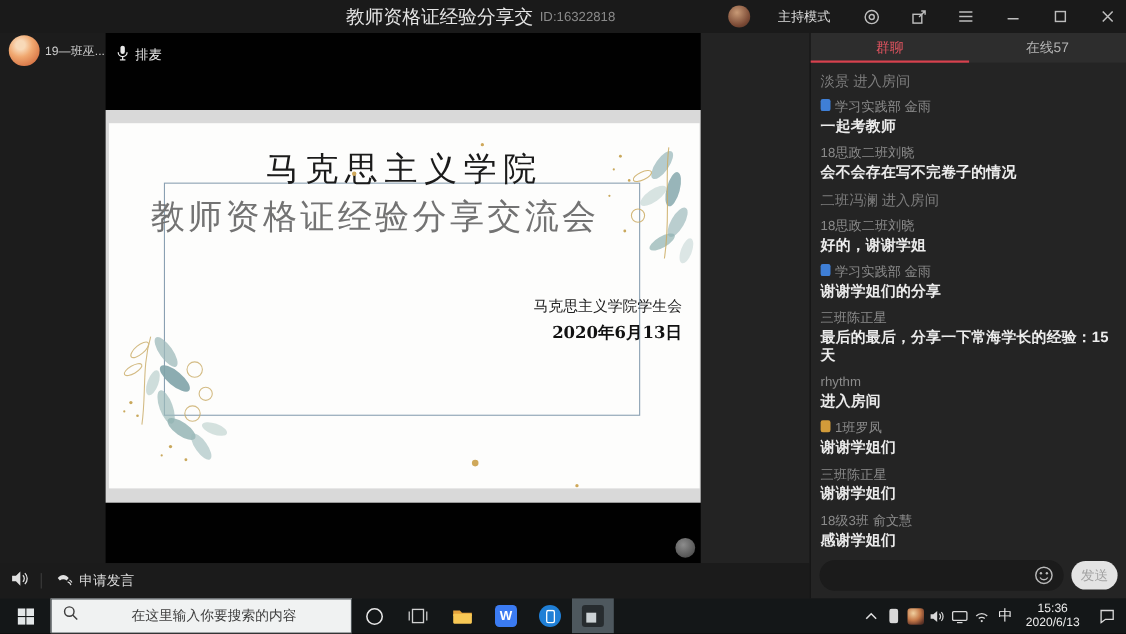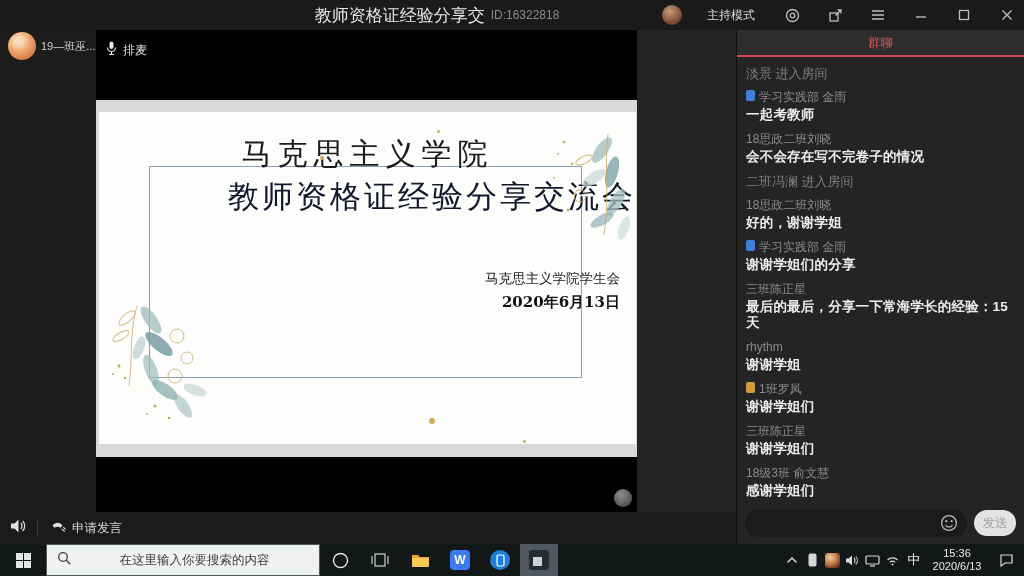--- a/index.html
+++ b/index.html
@@ -29,22 +29,22 @@
 
   .video { position:absolute; left:96px; top:0; width:541px; height:482px; background:#010101; }
   .queue-btn { position:absolute; left:10px; top:11px; display:flex; gap:6px; align-items:center;
                color:#e8e8e8; font-size:12px;justify-content:space-between; }
 
   .slide-area { position:absolute; left:0; top:70px; width:541px; height:357px; background:#d9d9d9; }
   .slide-page { position:absolute; left:3px; right:1px; top:12px; bottom:13px; background:#fdfdfc; overflow:hidden; }
   .slide-box  { position:absolute; left:50px; top:54px; width:433px; height:212px; border:1px solid #8aa0b2; }
   .slide-title1 { position:absolute; top:22px; left:0; right:0; text-align:center;
       font-family:"DejaVu Serif",serif; font-size:30px; letter-spacing:6px; color:#1b1b1b; }
-  .slide-title2 { position:absolute; top:64px; left:0; right:0; text-align:right;
-      font-family:"DejaVu Serif",serif; font-size:31px; letter-spacing:3px; color:#0f172a; }
+  .slide-title2 { position:absolute; top:64px; left:0; right:0; text-align:left;
+      font-family:"DejaVu Serif",serif; font-size:31px; letter-spacing:3px; color:#737373;padding-left:38px; }
   .slide-byline { position:absolute; top:158px; right:16px;
       font-family:"DejaVu Serif",serif; font-size:13.5px; color:#222; }
   .slide-date { position:absolute; top:181px; right:16px;
       font-family:"DejaVu Serif",serif; font-size:15px; font-weight:bold; color:#111; }
   .decor-left  { position:absolute; left:0;  top:166px; width:140px; height:150px; }
   .decor-right { position:absolute; right:0; top:8px;  width:112px; height:135px; }
   .sparkle { position:absolute; border-radius:50%; background:#cfa85a; }
   .watermark { position:absolute; left:518px; top:459px; width:18px; height:18px; border-radius:50%;
       background:radial-gradient(circle at 40% 35%, #9c9c9c, #5f5f5f 70%, #454545); opacity:.9; }
 
@@ -255,20 +255,21 @@
             <path d="M11.5 9 a4 4 0 0 1 3 3 M13.2 7.2 a6 6 0 0 1 2.3 2.3" stroke="#e0e0e0" stroke-width="1.1" fill="none"></path>
           </svg>
       </span>
       <span>申请发言</span>
     </div>
   </div>
 
   <div class="chat">
     <div class="tabs">
       <div class="tab active">群聊</div>
+      <div class="tab">在线57</div>
     </div>
 
     <div class="chat-list">
         <div class="chat-system">淡景 进入房间</div>
         <div class="chat-msg">
           <div class="chat-name"><span class="badge badge-blue"></span>学习实践部 金雨</div>
           <div class="chat-text">一起考教师</div>
         </div>
         <div class="chat-msg">
           <div class="chat-name">18思政二班刘晓</div>
@@ -282,21 +283,21 @@
         <div class="chat-msg">
           <div class="chat-name"><span class="badge badge-blue"></span>学习实践部 金雨</div>
           <div class="chat-text">谢谢学姐们的分享</div>
         </div>
         <div class="chat-msg">
           <div class="chat-name">三班陈正星</div>
           <div class="chat-text">最后的最后，分享一下常海学长的经验：15天</div>
         </div>
         <div class="chat-msg">
           <div class="chat-name">rhythm</div>
-          <div class="chat-text">谢谢学姐</div>
+          <div class="chat-text">进入房间</div>
         </div>
         <div class="chat-msg">
           <div class="chat-name"><span class="badge badge-gold"></span>1班罗凤</div>
           <div class="chat-text">谢谢学姐们</div>
         </div>
         <div class="chat-msg">
           <div class="chat-name">三班陈正星</div>
           <div class="chat-text">谢谢学姐们</div>
         </div>
         <div class="chat-msg">

